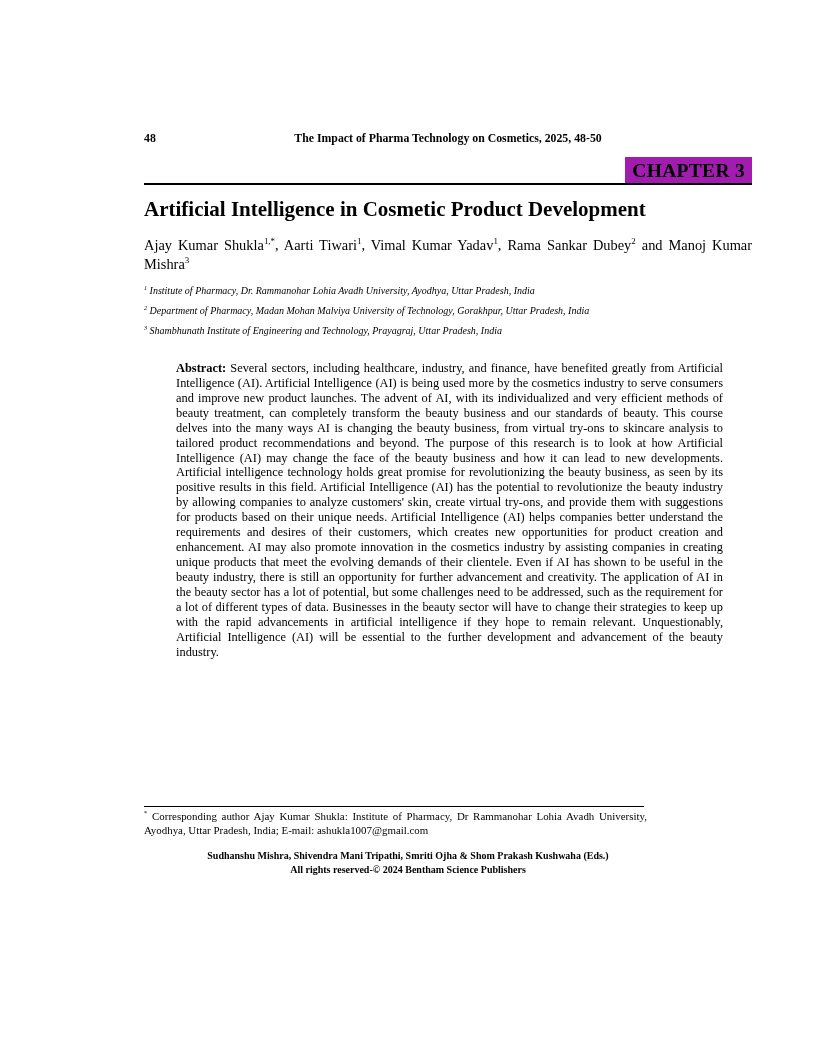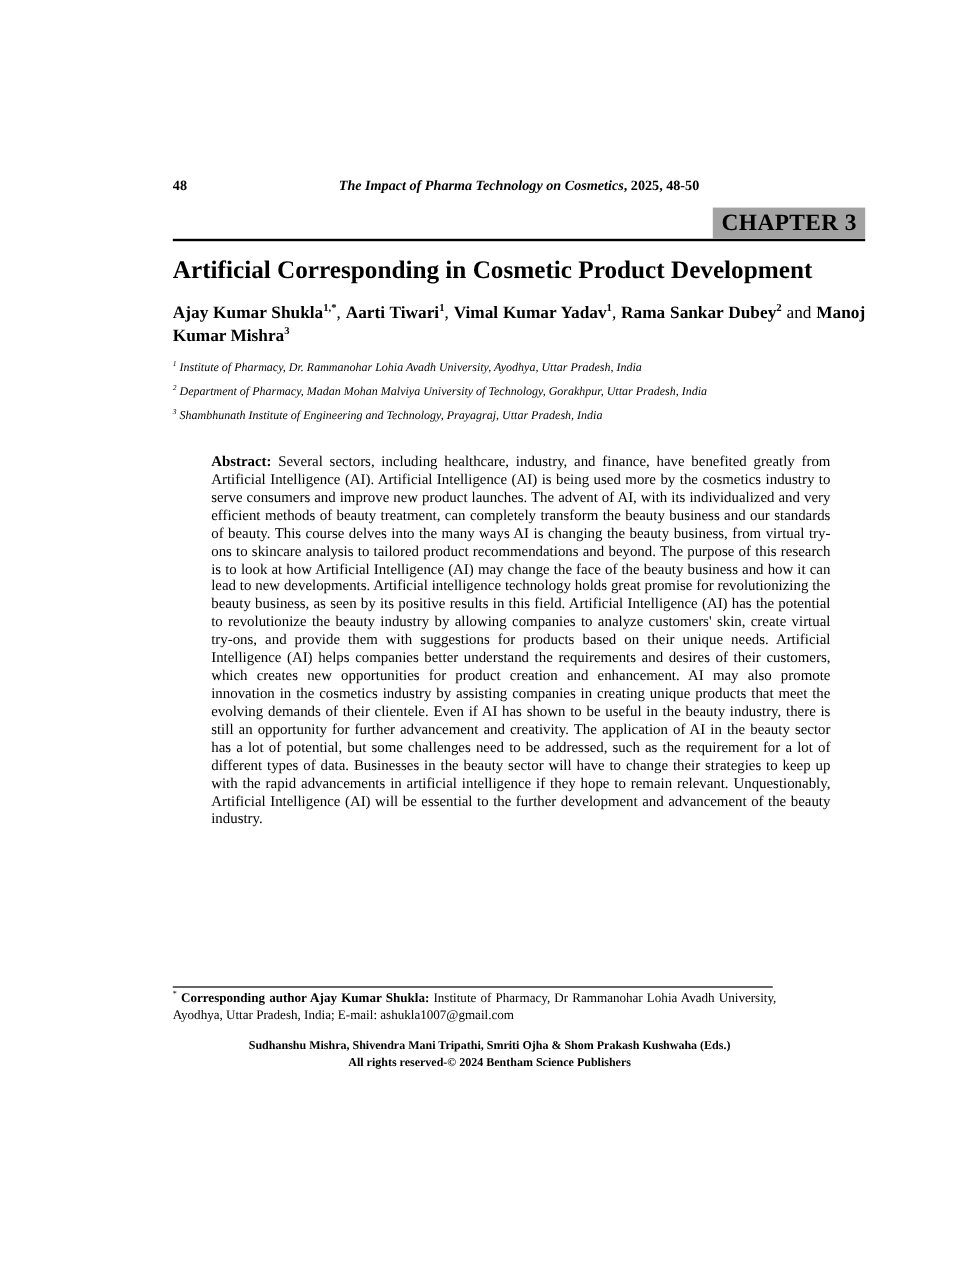--- a/index.html
+++ b/index.html
@@ -6,34 +6,33 @@
   body {
     width: 816px; height: 1056px;
     font-family: "Liberation Serif", "DejaVu Serif", serif;
     color: #000;
     overflow: hidden;
   }
   .page {
     position: relative;
     width: 816px; height: 824px;
     box-sizing: border-box;
-    padding: 131px 95px 0 144px;
-    margin-top: 16px;
+    padding: 131px 64px 0 144px;
   }
   
   .running-head {
     position: relative;
     height: 15px;
     font-size: 11.8px;
     font-weight: bold;
     line-height: 15px;
   }
   .page-number { position: absolute; left: 0; top: 0; }
   .running-title { text-align: center; }
-  .running-title .rt-italic { font-style: italic; }
+  .running-title .rt-italic { }
   
   .chapter-row {
     margin-top: 11px;
     text-align: right;
     border-bottom: 2.4px solid #000;
   }
   .chapter-badge {
     display: inline-block;
     background: #d9d9d9;
     font-size: 19.5px;
@@ -50,21 +49,21 @@
     line-height: 26px;
     text-align: justify;
   }
   
   .author-line {
     margin-top: 14px;
     font-size: 14.4px;
     line-height: 18.5px;
     text-align: justify;
   }
-  .author-line b { font-weight: bold; }
+  .author-line b { font-weight: normal; }
   .author-line sup, .affiliation sup, .footnote sup {
     font-size: 62%;
     vertical-align: super;
     line-height: 0;
   }
   
   .affiliations { margin-top: 10px; }
   .affiliation {
     font-style: italic;
     font-size: 10px;
@@ -90,21 +89,21 @@
     width: 500px; height: 0;
     border-top: 1.6px solid #000;
   }
   .footnote {
     margin: 3px 0 0 0;
     width: 503px;
     font-size: 10.9px;
     line-height: 13.9px;
     text-align: justify;
   }
-  .footnote .fn-bold { font-weight: bold; }
+  .footnote .fn-bold { font-weight: normal; }
   .publisher-lines {
     margin-top: 11px;
     text-align: center;
     font-weight: bold;
     font-size: 10px;
     line-height: 14px;
   }
 </style>
 </head>
 <body>
@@ -112,24 +111,24 @@
 <div class="page">
 
   <div class="running-head">
     <span class="page-number">48</span>
     <div class="running-title">
       <span class="rt-italic">The Impact of Pharma Technology on Cosmetics</span><span class="rt-rest">, 2025, 48-50</span>
     </div>
   </div>
 
   <div class="chapter-row">
-    <span class="chapter-badge" style="background: #a3a3a3;">CHAPTER 3</span>
+    <span class="chapter-badge" style="background: #a21caf;">CHAPTER 3</span>
   </div>
 
-  <h1 class="article-title">Artificial Corresponding in Cosmetic Product Development</h1>
+  <h1 class="article-title">Artificial Intelligence in Cosmetic Product Development</h1>
 
   <div class="author-line"><b>Ajay Kumar Shukla<sup>1,*</sup></b>, <b>Aarti Tiwari<sup>1</sup></b>, <b>Vimal Kumar Yadav<sup>1</sup></b>, <b>Rama Sankar Dubey<sup>2</sup></b> and <b>Manoj Kumar Mishra<sup>3</sup></b></div>
 
   <div class="affiliations">
       <div class="affiliation"><sup>1</sup> Institute of Pharmacy, Dr. Rammanohar Lohia Avadh University, Ayodhya, Uttar Pradesh, India</div>
       <div class="affiliation"><sup>2</sup> Department of Pharmacy, Madan Mohan Malviya University of Technology, Gorakhpur, Uttar Pradesh, India</div>
       <div class="affiliation"><sup>3</sup> Shambhunath Institute of Engineering and Technology, Prayagraj, Uttar Pradesh, India</div>
     </div>
 
   <div class="abstract">

